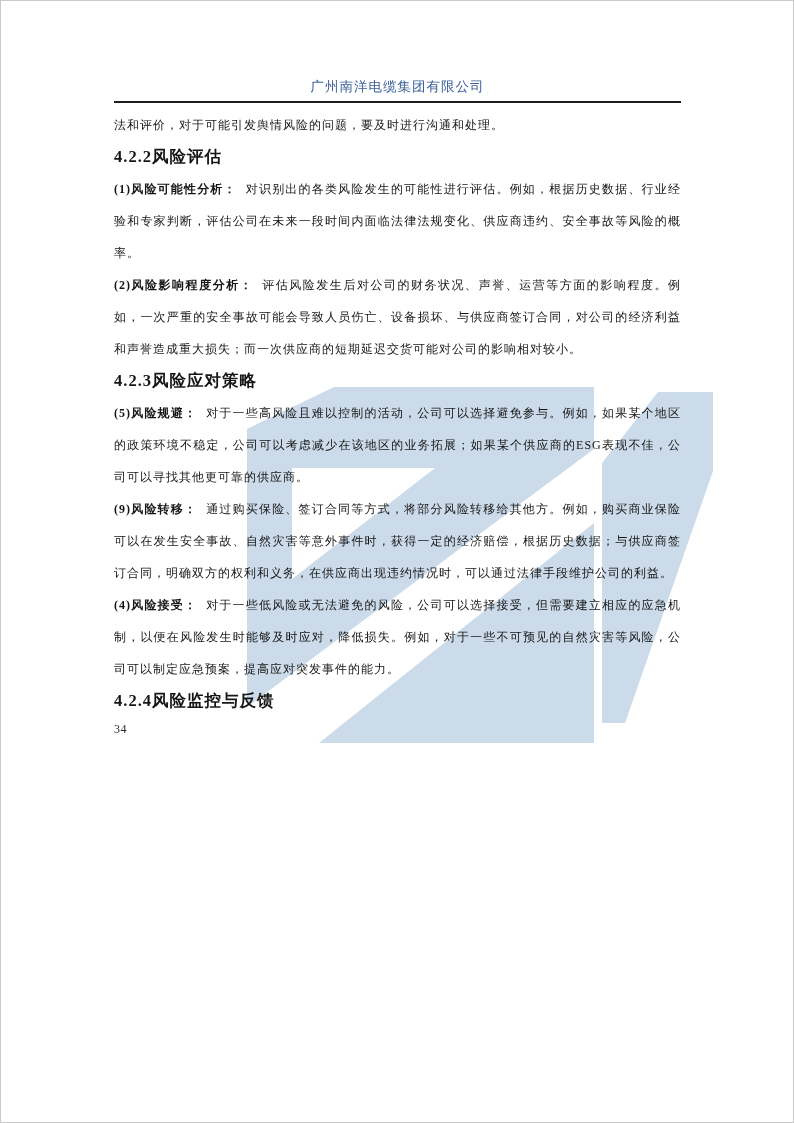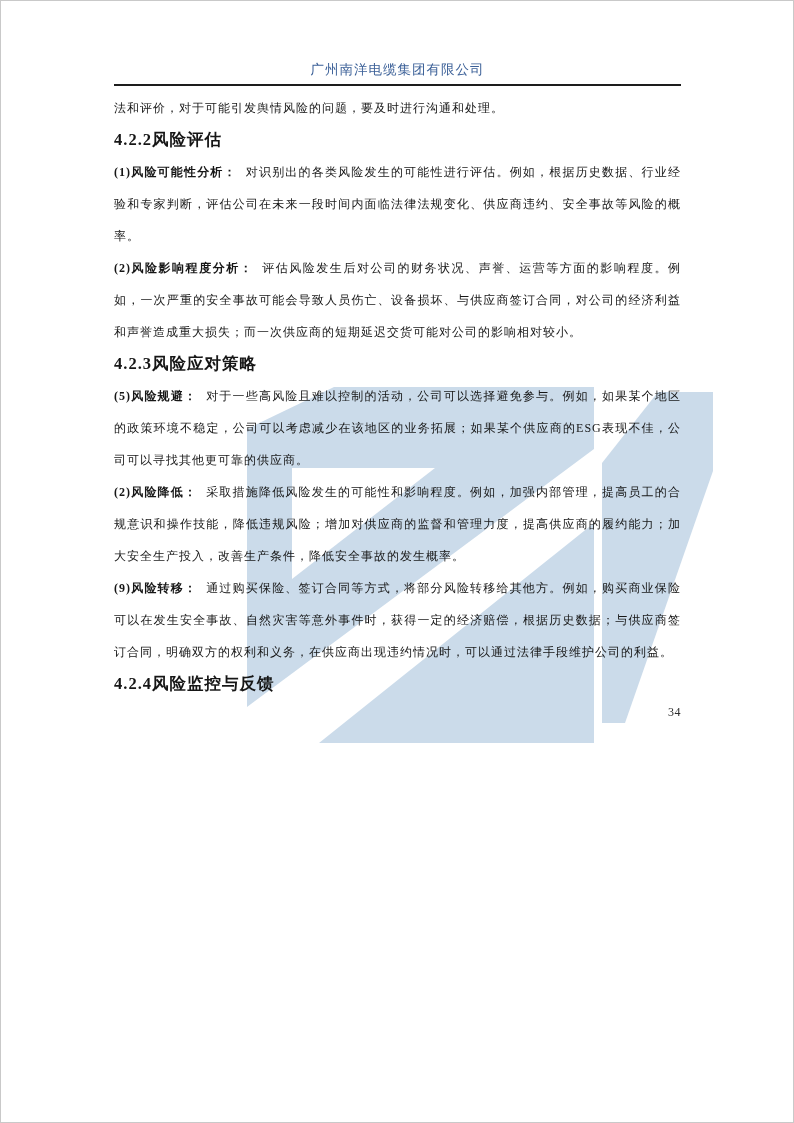--- a/index.html
+++ b/index.html
@@ -19,20 +19,21 @@
     position: absolute;
     left: 0; top: 0;
     width: 794px; height: 1123px;
     z-index: 0;
     pointer-events: none;
   }
   .inner {
     position: relative;
     z-index: 1;
     padding: 60px 112px 0 113px;
+    margin-top: 17px;
   }
   .hdr {
     text-align: center;
     font-size: 13.5px;
     line-height: 18px;
     letter-spacing: 1px;
     color: #3a5f97;
     padding-bottom: 5px;
     border-bottom: 2px solid #1d1d1d;
   }
@@ -51,21 +52,21 @@
     text-align: left;
   }
   .content h3 {
     font-weight: bold;
     font-size: 15.5px;
     text-align: left;
   }
   .lead { font-weight: bold; margin-right: 9px; }
   .footer {
     margin-top: 2px;
-    text-align: right;
+    text-align: left;
     font-size: 12px;
     line-height: 20px;
     color: #2c2c2c;
     letter-spacing: 0.5px;
   }
 </style>
 </head>
 <body>
 
 <div class="page">
@@ -95,24 +96,24 @@
 
       <p><span class="lead">(1)风险可能性分析：</span><span>对识别出的各类风险发生的可能性进行评估。例如，根据历史数据、行业经验和专家判断，评估公司在未来一段时间内面临法律法规变化、供应商违约、安全事故等风险的概率。</span></p>
 
       <p><span class="lead">(2)风险影响程度分析：</span><span>评估风险发生后对公司的财务状况、声誉、运营等方面的影响程度。例如，一次严重的安全事故可能会导致人员伤亡、设备损坏、与供应商签订合同，对公司的经济利益和声誉造成重大损失；而一次供应商的短期延迟交货可能对公司的影响相对较小。</span></p>
 
 
       <h2>4.2.3风险应对策略</h2>
 
       <p><span class="lead">(5)风险规避：</span><span>对于一些高风险且难以控制的活动，公司可以选择避免参与。例如，如果某个地区的政策环境不稳定，公司可以考虑减少在该地区的业务拓展；如果某个供应商的ESG表现不佳，公司可以寻找其他更可靠的供应商。</span></p>
 
-      <p><span class="lead">(2)风险降低：</span><span>采取措施降低风险发生的可能性和影响程度。例如，加强内部管理，提高员工的合规意识和操作技能，降低违规风险；增加对供应商的监督和管理力度，提高供应商的履约能力；加大安全生产投入，改善生产条件，降低安全事故的发生概率。</span></p>
 
       <p><span class="lead">(9)风险转移：</span><span>通过购买保险、签订合同等方式，将部分风险转移给其他方。例如，购买商业保险可以在发生安全事故、自然灾害等意外事件时，获得一定的经济赔偿，根据历史数据；与供应商签订合同，明确双方的权利和义务，在供应商出现违约情况时，可以通过法律手段维护公司的利益。</span></p>
 
+      <p><span class="lead">(4)风险接受：</span><span>对于一些低风险或无法避免的风险，公司可以选择接受，但需要建立相应的应急机制，以便在风险发生时能够及时应对，降低损失。例如，对于一些不可预见的自然灾害等风险，公司可以制定应急预案，提高应对突发事件的能力。</span></p>
 
       <h2>4.2.4风险监控与反馈</h2>
 
 
     </div>
 
     <div class="footer">
       <span>34</span>
     </div>
 

